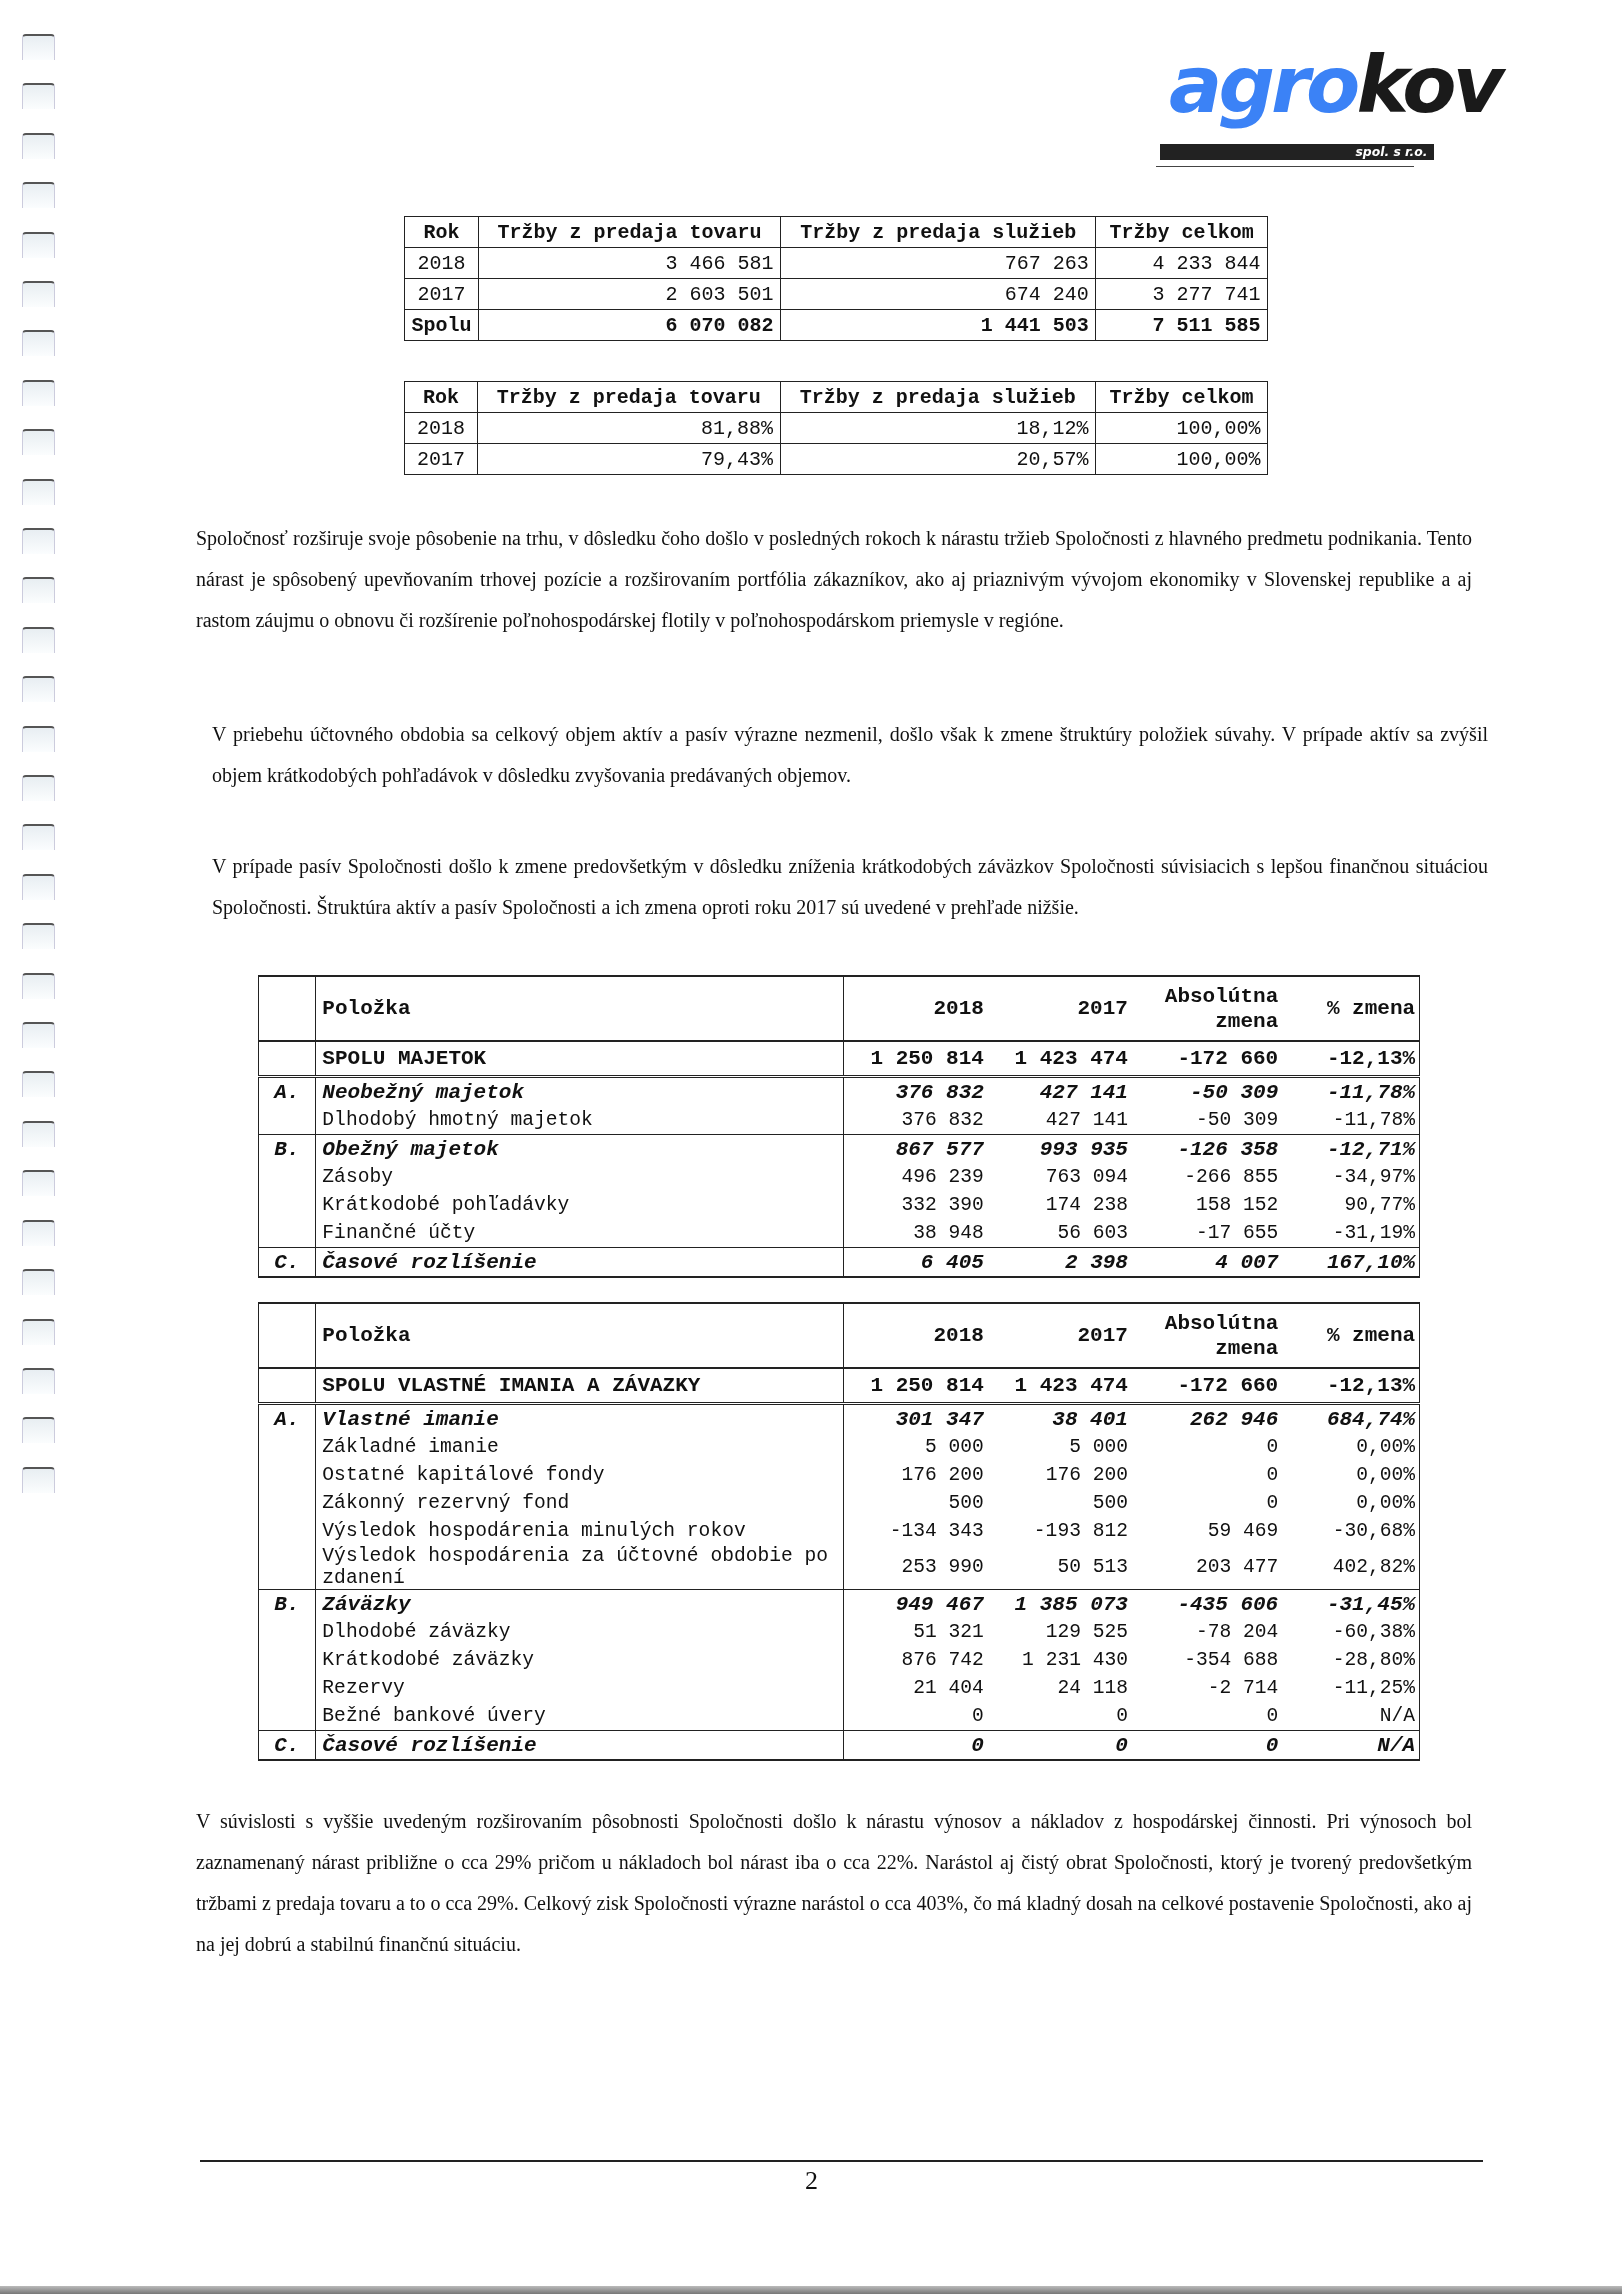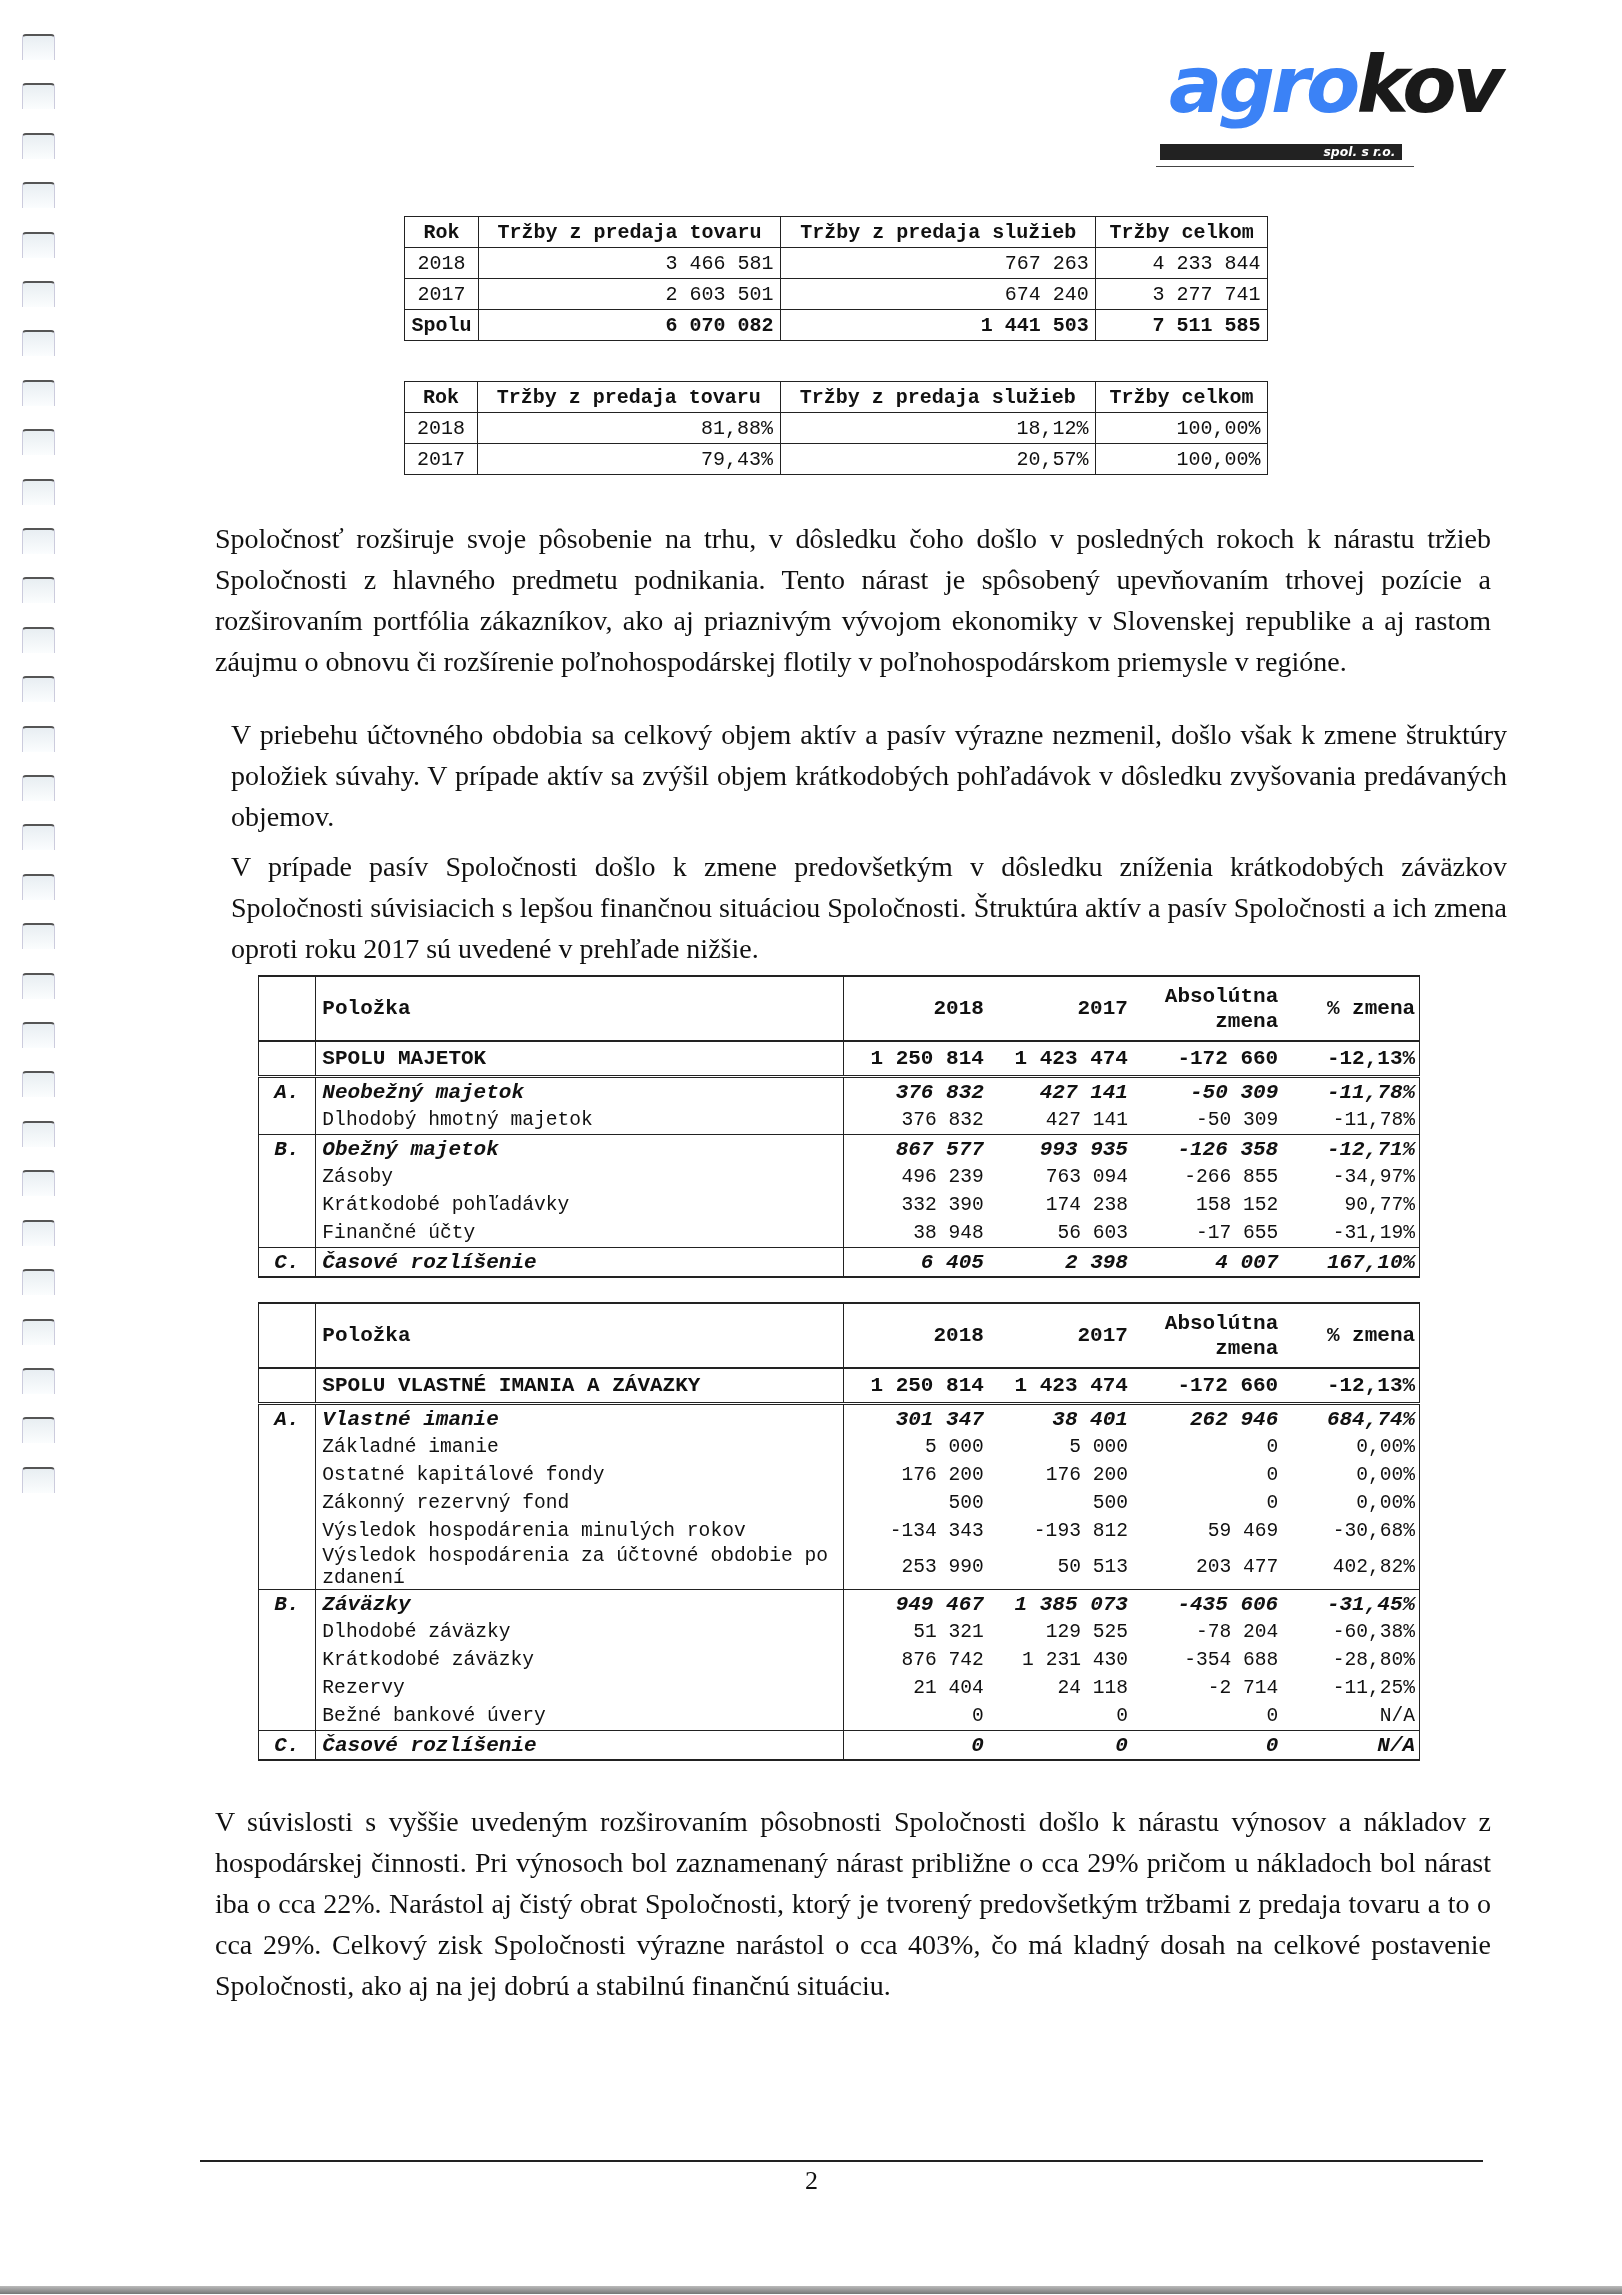--- a/index.html
+++ b/index.html
@@ -13,37 +13,37 @@
     position: absolute; left: 0; width: 31px; height: 23.6px;
     border-top: 2.6px solid #555; border-left: 0.7px solid #ccd; border-right: 1.3px solid #ccd;
     border-radius: 3.9px 3.9px 0 0;
     background: linear-gradient(#e8eef2, #fbfdfe);
   }
   
   .logo { position: absolute; left: 1156px; top: 39px; width: 366px; height: 111px; }
   .logo .word { position: absolute; top: 6.5px; left: 13px; font-family: "DejaVu Sans", sans-serif; font-style: italic; font-weight: bold; font-size: 79px; letter-spacing: -3.9px; line-height: 1; }
   .logo .agro { color: #3b82f6; }
   .logo .kov { color: #1a1a1a; }
-  .logo .bar { position: absolute; left: 3.9px; top: 105px; width: 242px; height: 15.7px; background: #222; }
+  .logo .bar { position: absolute; left: 3.9px; top: 105px; width: 242px; height: 15.7px; background: #222; padding-left: 32px; }
   .logo .bar span { position: absolute; right: 6.5px; top: 0; color: #fff; font-family: "DejaVu Sans", sans-serif; font-style: italic; font-weight: bold; font-size: 12.4px; line-height: 15.7px; }
   .logo .rule { position: absolute; left: 0; top: 127px; width: 258px; border-top: 1.3px solid #444; }
 
   
   table { border-collapse: collapse; font-family: Liberation Mono, monospace; }
   .sales { position: absolute; left: 404px; width: 864px; font-size: 20px; }
   .sales td, .sales th { border: 1.3px solid #222; height: 30px; padding: 0 6.5px; }
   .sales th { font-weight: bold; text-align: center; }
   .sales td.num { text-align: right; }
   .sales td.year { text-align: center; }
   .sales tr.total td { font-weight: bold; }
   #sales-abs { top: 216px; }
   #sales-pct { top: 381px; }
 
   
-  .para { position: absolute; left: 215px; width: 1276px; font-size: 28px; line-height: 41px; text-align: justify; }
+  .para { position: absolute; left: 196px; width: 1276px; font-size: 20px; line-height: 41px; text-align: justify; }
   #p1 { top: 518px; }
   #p2 { top: 698px; }
   #p3 { top: 830px; }
   #p4 { top: 1801px; }
 
   
   .bal { position: absolute; left: 258px; width: 1162px; font-size: 19.6px; }
   .bal td, .bal th { padding: 0 3.9px; height: 28px; }
   .bal .c-code { width: 46px; border-left: 1.3px solid #222; border-right: 1.3px solid #222; text-align: center; font-weight: bold; font-style: italic; }
   .bal .c-name { width: 497px; border-right: 1.3px solid #222; text-align: left; padding-left: 6.5px; }

